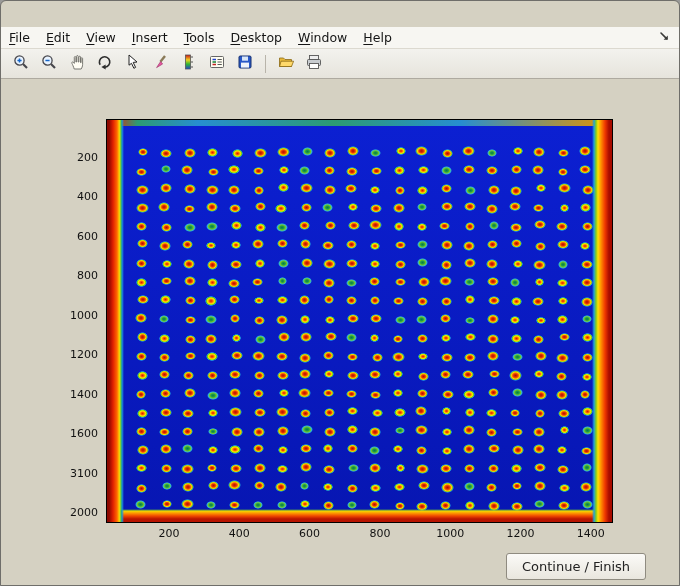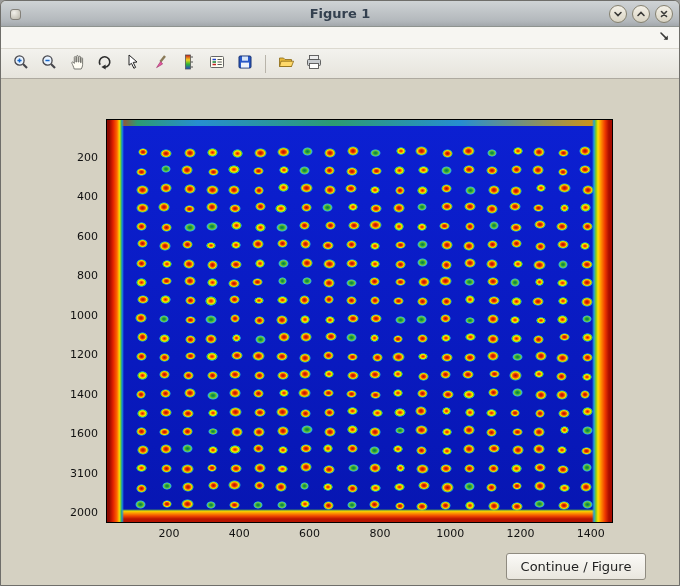--- a/index.html
+++ b/index.html
@@ -58,49 +58,32 @@
               background:linear-gradient(180deg,#fbfaf7,#e9e6de);border:1px solid #8f8b80;cursor:default;
               font-family:"DejaVu Sans","Liberation Sans",sans-serif;}
   .btn-retry{left:385px;top:474px;width:110px;border:1px solid #a85f6d;box-shadow:inset 0 0 0 1px #e4d3d6;}
   .btn-continue{left:505px;top:474px;width:140px;}
 </style>
 </head>
 <body>
 
 <div class="window">
 
-  <div class="titlebar">
-    <span class="win-menu-icon"></span>
-    <div class="title-text">Figure 1</div>
-    <div class="win-controls">
-        <button class="win-btn">
-          <span>
-            <svg width="12" height="12" viewBox="0 0 12 12">
-              <path d="M3 4.5 L6 7.5 L9 4.5" stroke="#3a3a38" stroke-width="1.6" fill="none" stroke-linecap="round"></path>
-            </svg>
-          </span>
-        </button>
-        <button class="win-btn">
-          <span>
-            <svg width="12" height="12" viewBox="0 0 12 12">
-              <path d="M3 7.5 L6 4.5 L9 7.5" stroke="#3a3a38" stroke-width="1.6" fill="none" stroke-linecap="round"></path>
-            </svg>
-          </span>
-        </button>
-        <button class="win-btn">
-          <span>
-            <svg width="12" height="12" viewBox="0 0 12 12">
-              <path d="M3.5 3.5 L8.5 8.5 M8.5 3.5 L3.5 8.5" stroke="#3a3a38" stroke-width="1.6" fill="none" stroke-linecap="round"></path>
-            </svg>
-          </span>
-        </button>
-      </div>
-  </div>
 
   <div class="menubar">
+    <div class="menubar-items">
+        <div class="menu-item"><u>F</u>ile</div>
+        <div class="menu-item"><u>E</u>dit</div>
+        <div class="menu-item"><u>V</u>iew</div>
+        <div class="menu-item"><u>I</u>nsert</div>
+        <div class="menu-item"><u>T</u>ools</div>
+        <div class="menu-item"><u>D</u>esktop</div>
+        <div class="menu-item"><u>W</u>indow</div>
+        <div class="menu-item"><u>H</u>elp</div>
+      </div>
     <button class="dock-btn"><svg width="13" height="13" viewBox="0 0 13 13">
           <path d="M3 3 L8.6 8.6" stroke="#3a3a38" stroke-width="1.6" fill="none" stroke-linecap="round"></path>
           <polygon points="9.8,5.6 9.8,9.8 5.6,9.8" fill="#3a3a38"></polygon>
         </svg></button>
   </div>
 
   <div class="toolbar">
       <button class="tb-btn">
         <span><svg width="18" height="18" viewBox="0 0 18 18">
             <circle cx="7.5" cy="7.5" r="4.6" fill="#eaf4ff" stroke="#46464c" stroke-width="1.3"></circle>
@@ -590,21 +573,21 @@
           <div class="dot dot-strong" style="width: 11.9401px; height: 9.5521px; left: 309.222px; top: 381.507px;"></div>
           <div class="dot dot-strong" style="width: 11.1818px; height: 8.94544px; left: 333.144px; top: 381.401px;"></div>
           <div class="dot dot-hot" style="width: 10.28px; height: 8.224px; left: 358.04px; top: 381.43px;"></div>
           <div class="dot dot-strong" style="width: 11.999px; height: 9.59921px; left: 380.942px; top: 381.399px;"></div>
           <div class="dot dot-strong" style="width: 12.2475px; height: 9.79798px; left: 403.781px; top: 381.514px;"></div>
           <div class="dot dot-weak" style="width: 10.9471px; height: 8.75768px; left: 427.478px; top: 379.66px;"></div>
           <div class="dot dot-strong" style="width: 11.7039px; height: 9.36311px; left: 451.2px; top: 380.982px;"></div>
           <div class="dot dot-weak" style="width: 11.1859px; height: 8.94873px; left: 475.087px; top: 380.088px;"></div>
         </div>
     </div>
-    <button class="action-btn btn-continue">Continue / Figure</button>
+    <button class="action-btn btn-continue">Continue / Finish</button>
   <div class="tick-label x-tick" style="left: 138px; top: 448px;">200</div>
       <div class="tick-label x-tick" style="left: 208.3px; top: 448px;">400</div>
       <div class="tick-label x-tick" style="left: 278.6px; top: 448px;">600</div>
       <div class="tick-label x-tick" style="left: 348.9px; top: 448px;">800</div>
       <div class="tick-label x-tick" style="left: 419.2px; top: 448px;">1000</div>
       <div class="tick-label x-tick" style="left: 489.5px; top: 448px;">1200</div>
       <div class="tick-label x-tick" style="left: 559.8px; top: 448px;">1400</div>
       <div class="tick-label y-tick" style="left: 35px; top: 72px;">200</div>
       <div class="tick-label y-tick" style="left: 35px; top: 111.44px;">400</div>
       <div class="tick-label y-tick" style="left: 35px; top: 150.88px;">600</div>

